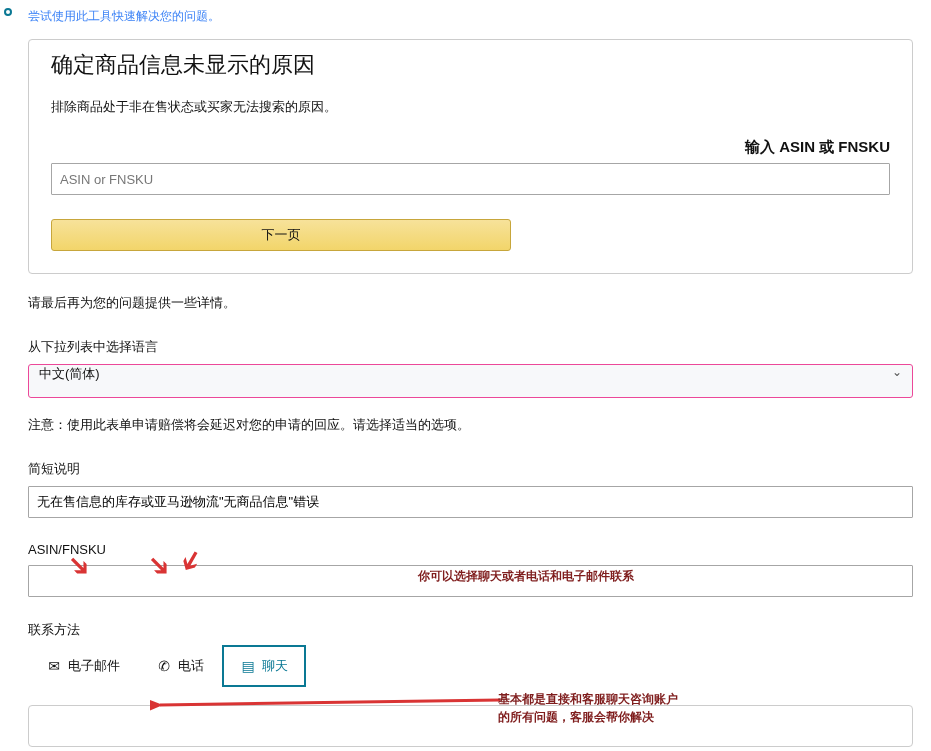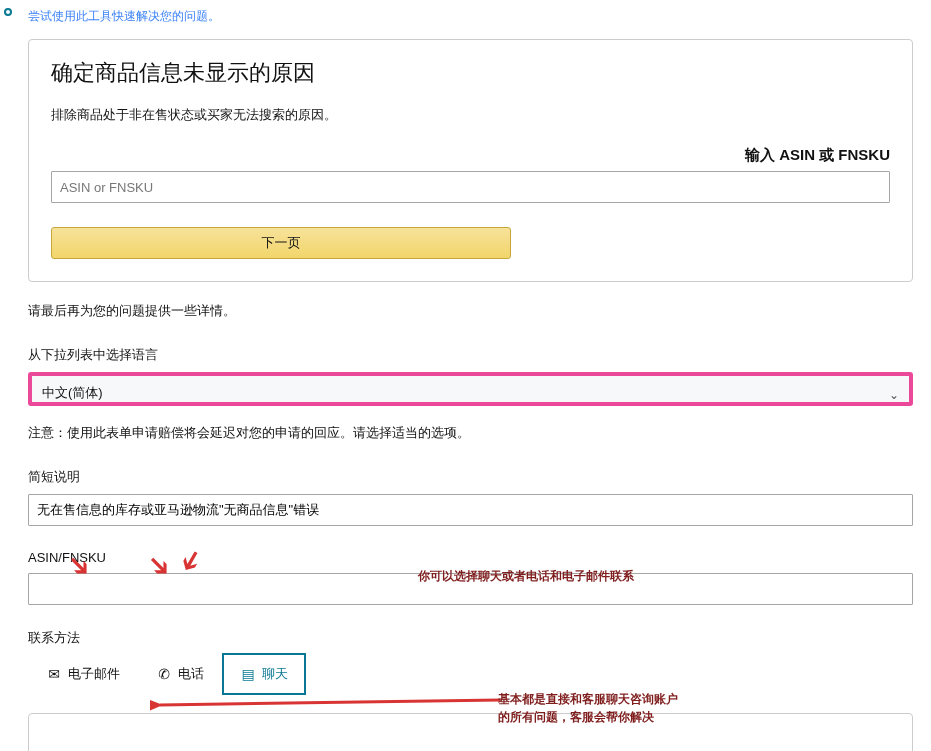--- a/index.html
+++ b/index.html
@@ -30,21 +30,21 @@
     margin-bottom: 4px;
   }
   .sub {
     font-size: 12px;
     color: #3b82f6;
     margin-bottom: 14px;
   }
   .card {
     border: 1px solid #ccc;
     border-radius: 4px;
-    padding: 18px 22px 22px 22px;
+    padding: 10px 22px 22px 22px;
     margin-bottom: 20px;
   }
   .card h2 {
     font-size: 22px;
     font-weight: 400;
     margin-bottom: 18px;
     color: #111;
   }
   .card .desc {
     font-size: 13px;
@@ -81,25 +81,25 @@
   }
   .sec-label {
     font-size: 13px;
     color: #111;
     margin-bottom: 8px;
   }
   .select-wrap {
     position: relative;
     width: 100%;
     height: 34px;
-    border: 4px solid #ec4899;
+    border: 1px solid #ec4899;
     border-radius: 3px;
     background: #f7f8fa;
     display: flex;
-    align-items: flex-end;
+    align-items: flex-start;
     padding: 0 10px;
     margin-bottom: 18px;
     cursor: pointer;
   }
   .select-wrap .chev {
     margin-left: auto;
     color: #555;
     font-size: 12px;
   }
   .note {

